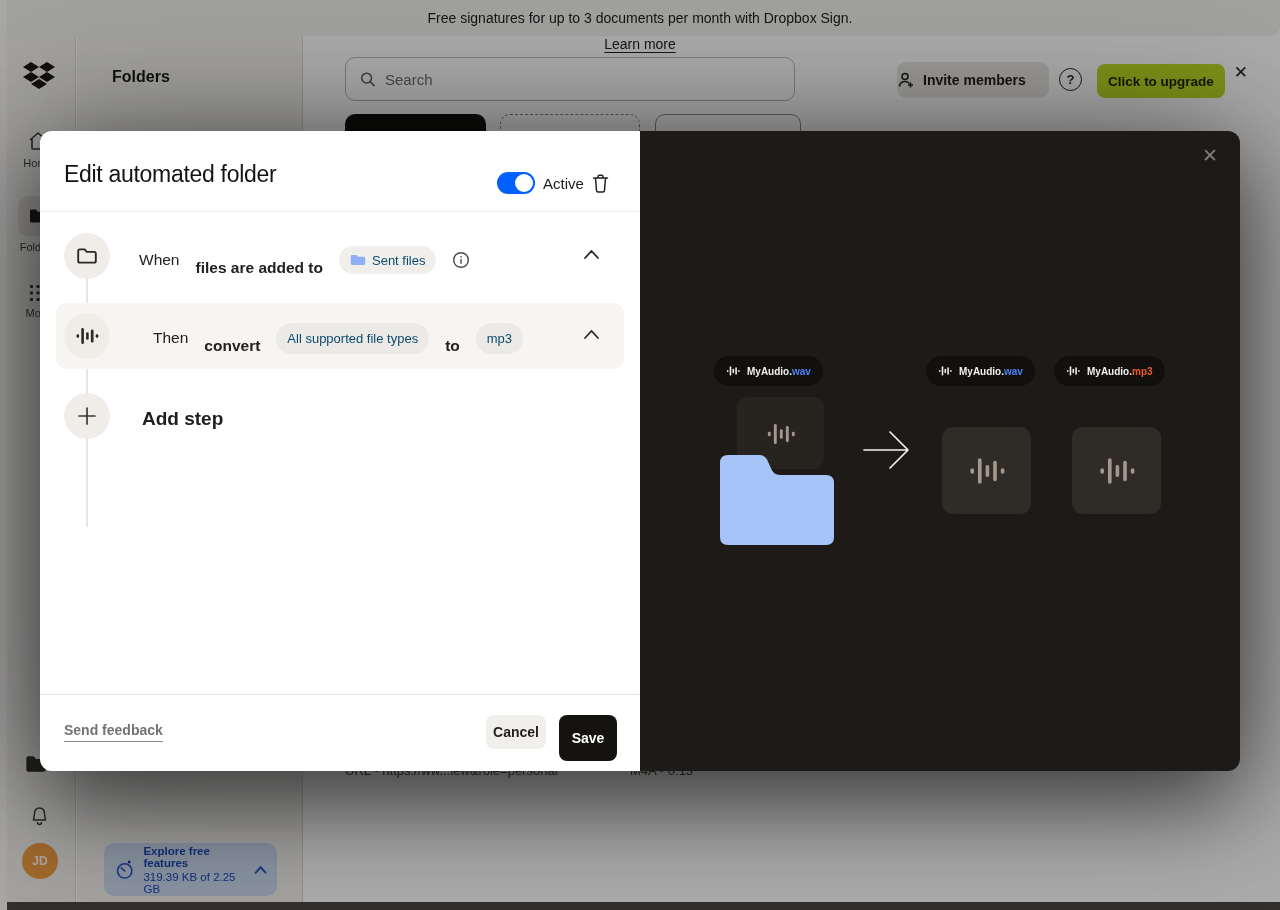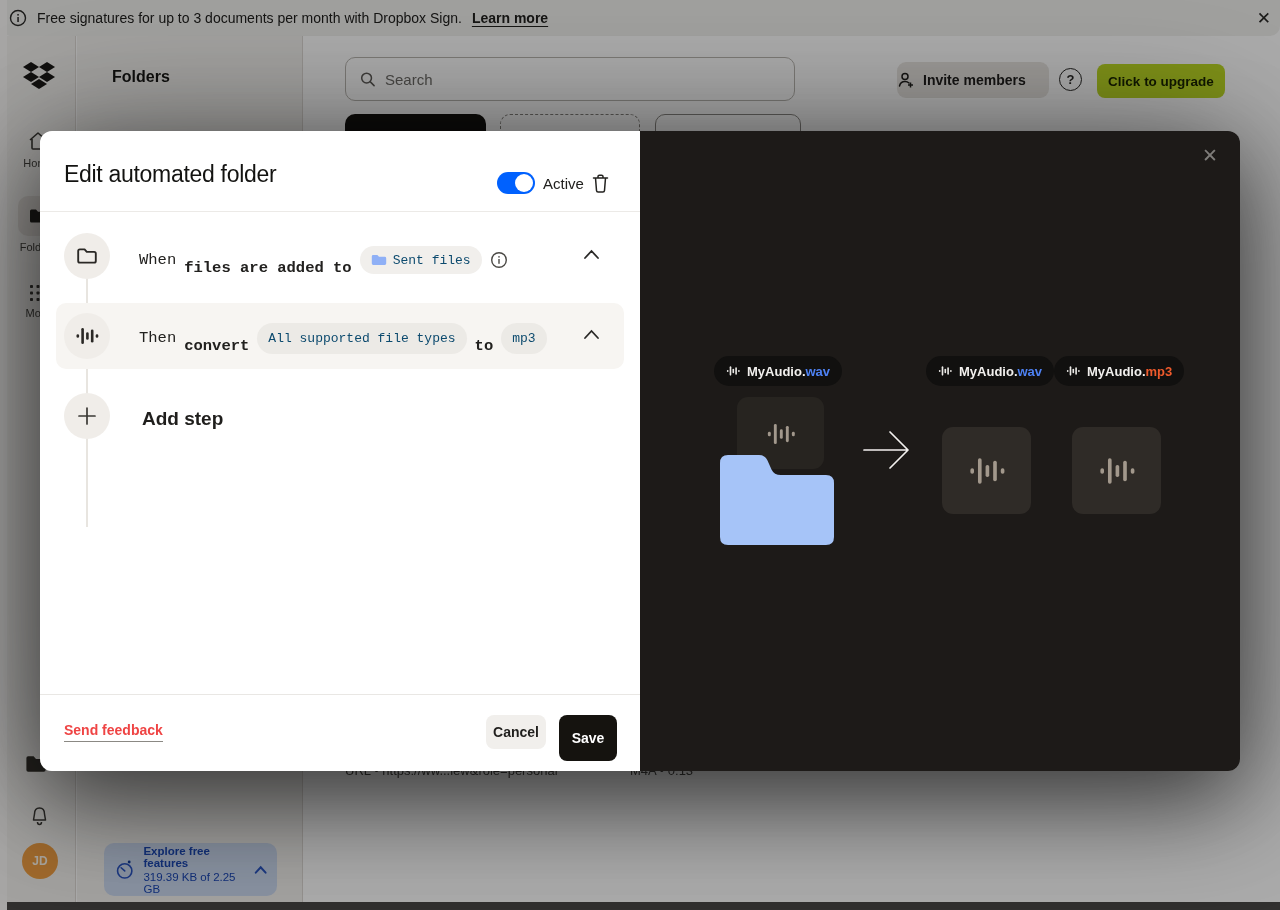--- a/index.html
+++ b/index.html
@@ -3,23 +3,23 @@
 <meta charset="utf-8">
 <style>
   * { margin:0; padding:0; box-sizing:border-box; }
   html,body { width:1280px; height:910px; overflow:hidden; }
   body { font-family:"Liberation Sans","DejaVu Sans",sans-serif; background:#fff; position:relative; }
   .abs { position:absolute; }
 
   
   #page { position:absolute; inset:0; background:#ffffff; }
   #banner { position:absolute; left:0; top:0; width:1280px; height:36px; background:#f1f0ee;
-            display:flex; align-items:center; padding:0 9px; gap:10px; color:#21211f; font-size:14px;
-            border-radius:0 0 10px 10px;}
-  #banner .learn { font-weight:700; text-decoration:underline; text-underline-offset:3px; cursor:pointer; }
+            display:flex; align-items:center; padding:0 32px; gap:10px; color:#21211f; font-size:14px;
+            border-radius:0 0 10px 10px;flex-direction:column;}
+  #banner .learn { font-weight:400; text-decoration:underline; text-underline-offset:3px; cursor:pointer; }
   #banner .close { margin-left:auto; font-size:17px; color:#2a2a28; cursor:pointer; }
 
   #rail { position:absolute; left:0; top:36px; width:76px; height:874px; background:#f4f2ef; border-right:1px solid #ddd9d4; }
   .edge-left { position:absolute; left:0; top:0; width:7px; height:910px; background:#fbfaf8; z-index:2; }
   .bottom-strip { position:absolute; left:0; top:902px; width:1280px; height:8px; background:#4a4846; }
   .rail-item { position:absolute; width:76px; display:flex; flex-direction:column; align-items:center; gap:5px; color:#45443f; font-size:11px; }
   .rail-pill { width:40px; height:40px; border-radius:10px; display:flex; align-items:center; justify-content:center; }
   .rail-pill.sel { background:#e3dfda; }
   #tree { position:absolute; left:77px; top:36px; width:226px; height:874px; background:#f4f2ef; border-right:1px solid #ddd9d4; }
   #tree .title { position:absolute; left:35px; top:32px; font-size:16px; font-weight:700; color:#191917; }
@@ -61,41 +61,41 @@
   #modal .title { top:30px; }
   .hdr-divider { position:absolute; left:0; top:80px; width:600px; height:1px; background:#eceae7; }
   #toggle { position:absolute; left:457px; top:41px; width:38px; height:22px; border-radius:11px; background:#0061fe; cursor:pointer; }
   #toggle .knob { position:absolute; right:2px; top:2px; width:18px; height:18px; border-radius:50%; background:#fff; }
   .active-lbl { position:absolute; left:503px; top:44px; font-size:15px; color:#21201e; }
   .trash { position:absolute; left:551px; top:42px; cursor:pointer; }
 
   .connector { position:absolute; left:46px; top:146px; width:2px; height:250px; background:#e8e5e0; }
   .step-circle { position:absolute; width:46px; height:46px; border-radius:50%; background:#f0ede9; display:flex; align-items:center; justify-content:center; }
   .step-row2-bg { position:absolute; left:16px; top:172px; width:568px; height:66px; background:#f7f5f2; border-radius:10px; }
-  .step-text { position:absolute; font-size:15.5px; color:#22211f; display:flex; align-items:center; gap:8px; white-space:nowrap;font-family:Liberation Mono, monospace; }
+  .step-text { position:absolute; font-size:15.5px; color:#22211f; display:flex; align-items:center; gap:16px; white-space:nowrap; }
   .step-text b { font-weight:700;margin-top:16px; }
   .chip { display:inline-flex; align-items:center; gap:6px; background:#f1efec; border-radius:15px; height:28px; padding:0 11px;
           font-size:13px; color:#0c4a6e; cursor:pointer; }
   .chip.gray2 { background:#eceae6; height:31px; border-radius:16px; }
   .chev { position:absolute; left:543px; cursor:pointer; }
   .addstep-lbl { position:absolute; left:102px; top:277px; font-size:19px; font-weight:700; color:#1f1e1c; cursor:pointer; }
 
   .ftr-divider { position:absolute; left:0; top:563px; width:600px; height:1px; background:#e9e7e4; }
-  .feedback { position:absolute; left:24px; top:591px; font-size:14px; font-weight:700; color:#ef4444;
+  .feedback { position:absolute; left:24px; top:591px; font-size:14px; font-weight:700; color:#737373;
               border-bottom:1.5px solid #8b8984; padding-bottom:3px; cursor:pointer; }
   .btn-cancel { position:absolute; left:446px; top:584px; width:60px; height:34px; background:#f1efec; border:none; border-radius:8px;
                 font-family:inherit; font-size:14px; font-weight:700; color:#201f1d; cursor:pointer; }
   .btn-save { position:absolute; left:519px; top:584px; width:58px; height:46px; background:#15130f; border:none; border-radius:8px;
               font-family:inherit; font-size:14px; font-weight:700; color:#ffffff; cursor:pointer; }
 
   
   #preview { width:600px; height:640px; background:#1d1a18; border-radius:0 12px 12px 0; position:relative; }
   #preview .close { position:absolute; right:22px; top:13px; font-size:19px; color:#7f7d7a; cursor:pointer; }
   .pill { position:absolute; top:225px; height:30px; border-radius:15px; background:#11100f; display:flex; align-items:center;
-          gap:7px; padding:0 12px; font-size:13px; font-weight:700; color:#f2f0ee; white-space:nowrap; }
+          gap:7px; padding:0 12px; font-size:10px; font-weight:700; color:#f2f0ee; white-space:nowrap; }
   .pill .ext-wav { color:#4e82f4; }
   .pill .ext-mp3 { color:#ee5a2c; }
   .tile { position:absolute; border-radius:11px; background:#2f2b27; display:flex; align-items:center; justify-content:center; }
   .tile.behind { background:#272420; align-items:flex-start; }
 </style>
 </head>
 <body>
 
 <div id="page">
 
@@ -270,21 +270,21 @@
       <svg width="24" height="24" viewBox="0 0 24 24">
         <g fill="#2a2825">
           <rect x="1.5" y="10.2" width="2.6" height="3.6" rx="1.3"></rect>
           <rect x="6.3" y="4" width="2.6" height="16" rx="1.3"></rect>
           <rect x="11.1" y="8.2" width="2.6" height="7.6" rx="1.3"></rect>
           <rect x="15.9" y="5.5" width="2.6" height="13" rx="1.3"></rect>
           <rect x="20.7" y="10.2" width="2.6" height="3.6" rx="1.3"></rect>
         </g>
       </svg>
     </div>
-    <div class="step-text" style="left:99px; top:190px;">
+    <div class="step-text" style="left:113px; top:190px;">
       <span>Then</span>
       <b>convert</b>
       <span class="chip gray2">
         <span>All supported file types</span>
       </span>
       <b>to</b>
       <span class="chip gray2">
         <span>mp3</span>
       </span>
     </div>

